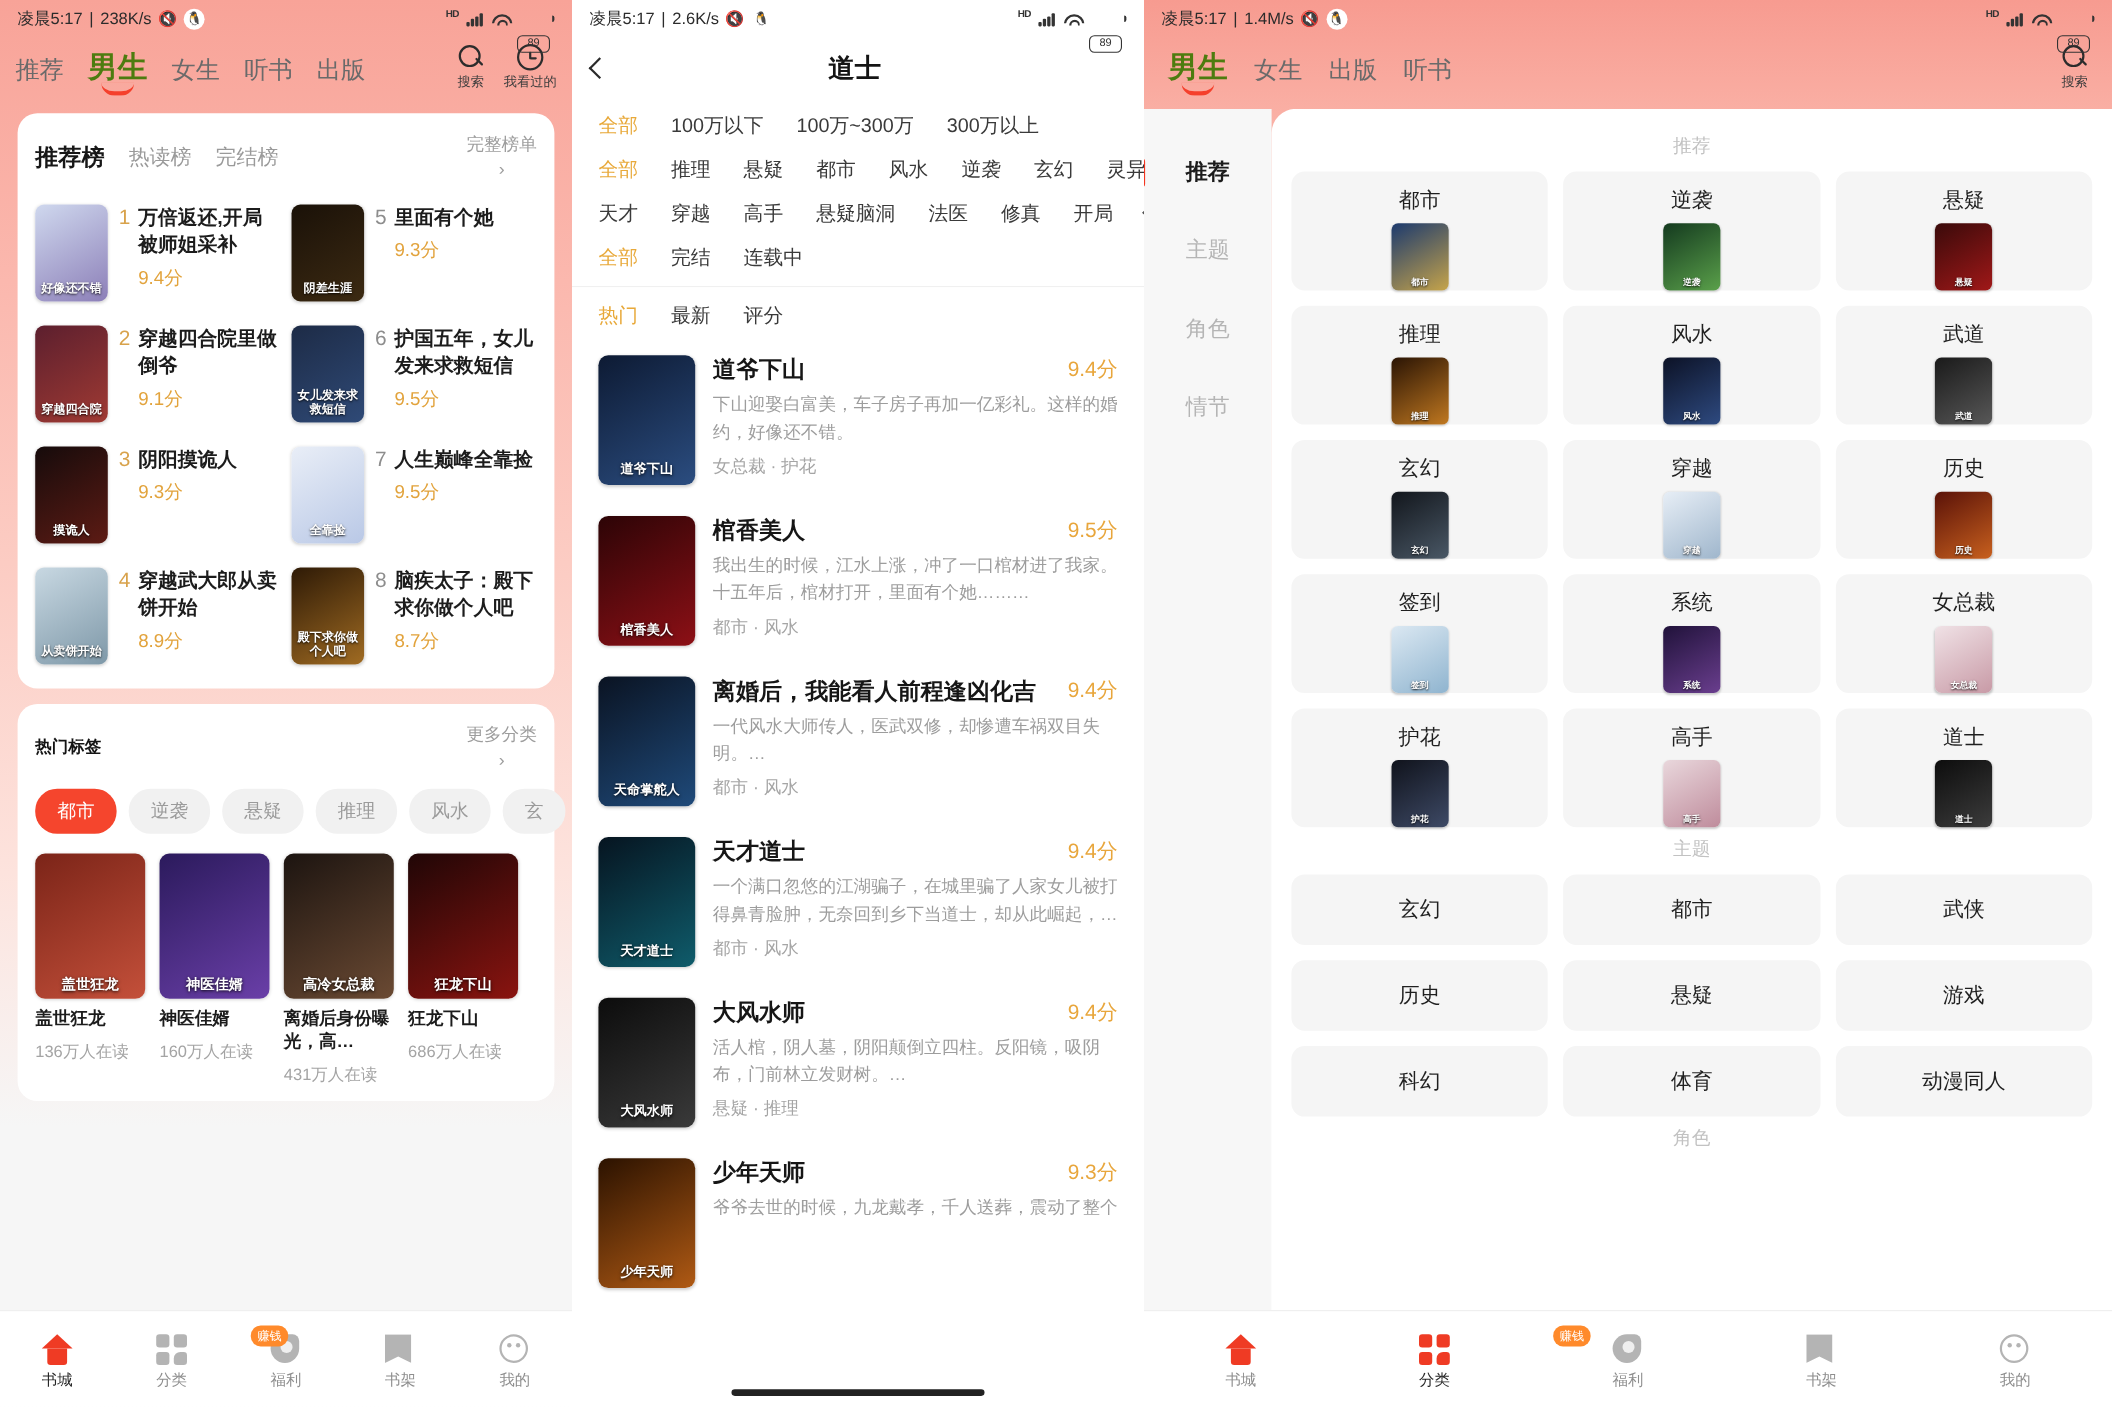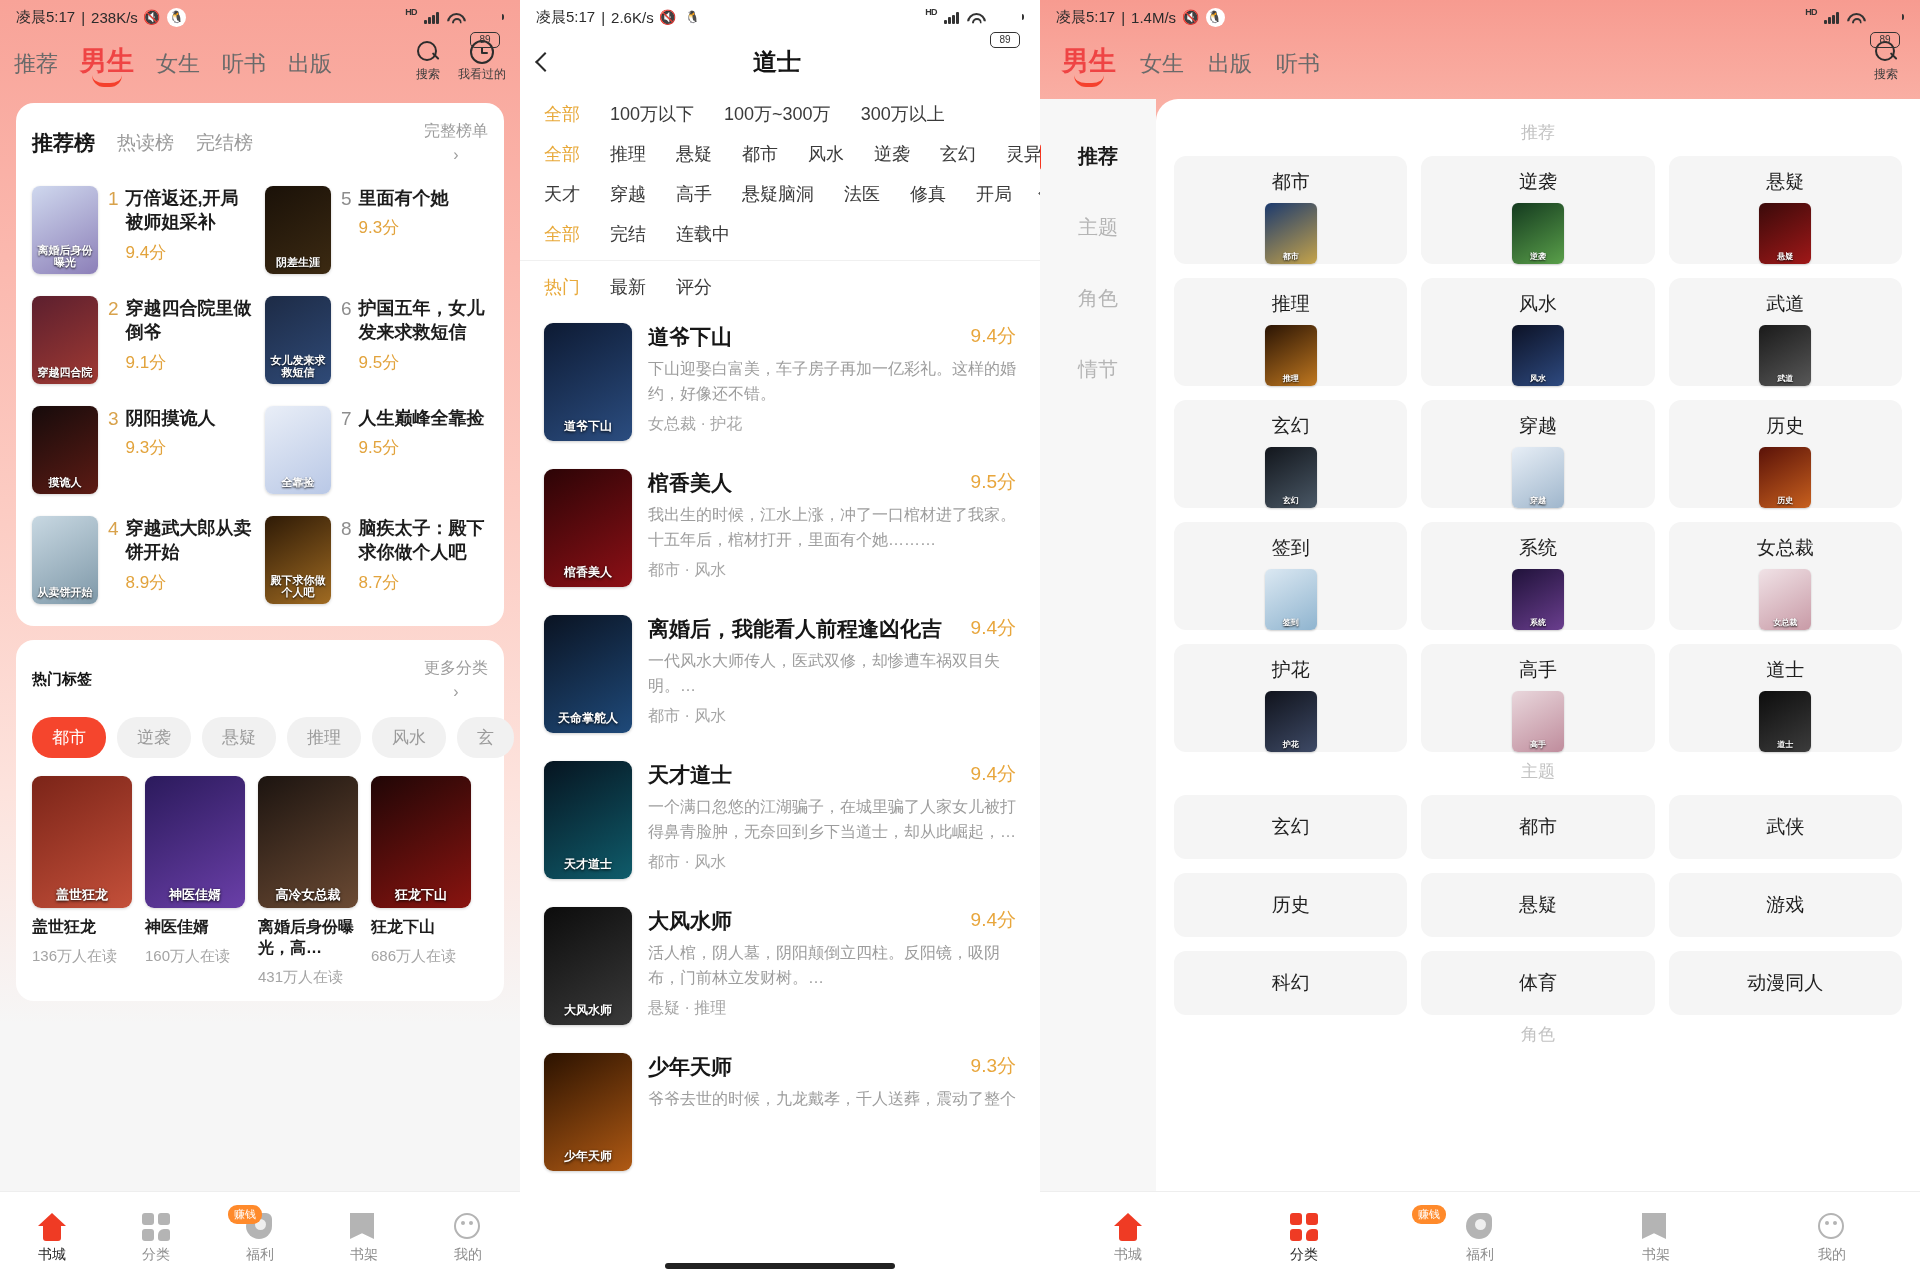--- a/index.html
+++ b/index.html
@@ -50,21 +50,21 @@
   .batt-tip { width: 2px; height: 6px; background: #333; border-radius: 0 2px 2px 0; margin-left: -5px; }
 
   
   .s1-bg {
     position: absolute; inset: 0;
     background: linear-gradient(180deg,#f8a398 0%,#fbb8ae 20%,#fcccc3 40%, #fde3dd 62%, #f6f6f6 80%, #f6f6f6 100%);
   }
   .s1-inner { position: relative; z-index: 2; height: 100%; }
   .topnav { display: flex; align-items: flex-end; padding: 6px 14px 0 14px; gap: 22px; }
   .tabitem { font-size: 22px; color: #6a6a6a; position: relative; padding-bottom: 10px; cursor: pointer; white-space: nowrap;}
-  .tabitem.active { font-size: 27px; font-weight: bold; color: #ef4444; }
+  .tabitem.active { font-size: 27px; font-weight: bold; color: #4d7c0f; }
   .tabitem.active::after {
     content: ""; position: absolute; left: 50%; transform: translateX(-50%);
     bottom: 2px; width: 30px; height: 8px;
     border-bottom: 4px solid #f5402c; border-radius: 0 0 18px 18px;
   }
   .topicons { margin-left: auto; display: flex; gap: 18px; padding-bottom: 6px; }
   .topicon { display: flex; flex-direction: column; align-items: center; gap: 2px; cursor: pointer; }
   .topicon span { font-size: 12px; color: #3c3c3c; }
   .ic-search { width: 24px; height: 24px; position: relative; }
   .ic-search::before {
@@ -240,21 +240,21 @@
           <div class="rank-tab">热读榜</div>
           <div class="rank-tab">完结榜</div>
           <div class="card-head-right">
             <span>完整榜单</span>
             <span>›</span>
           </div>
         </div>
         <div class="rank-grid" id="rank-grid">
             <div class="rank-row">
               <div class="cover" style="background:linear-gradient(150deg,#cfd8ee 0%,#8c7fb8 100%)">
-                <div class="cv-t">离婚后身份曝光</div>
+                <div class="cv-t">好像还不错</div>
               </div>
               <div class="rank-meta">
                 <div class="rk-no ">1</div>
                 <div class="rk-body">
                   <div class="rk-title">万倍返还,开局被师姐采补</div>
                   <div class="rk-score">9.4分</div>
                 </div>
               </div>
             </div>
             <div class="rank-row">

